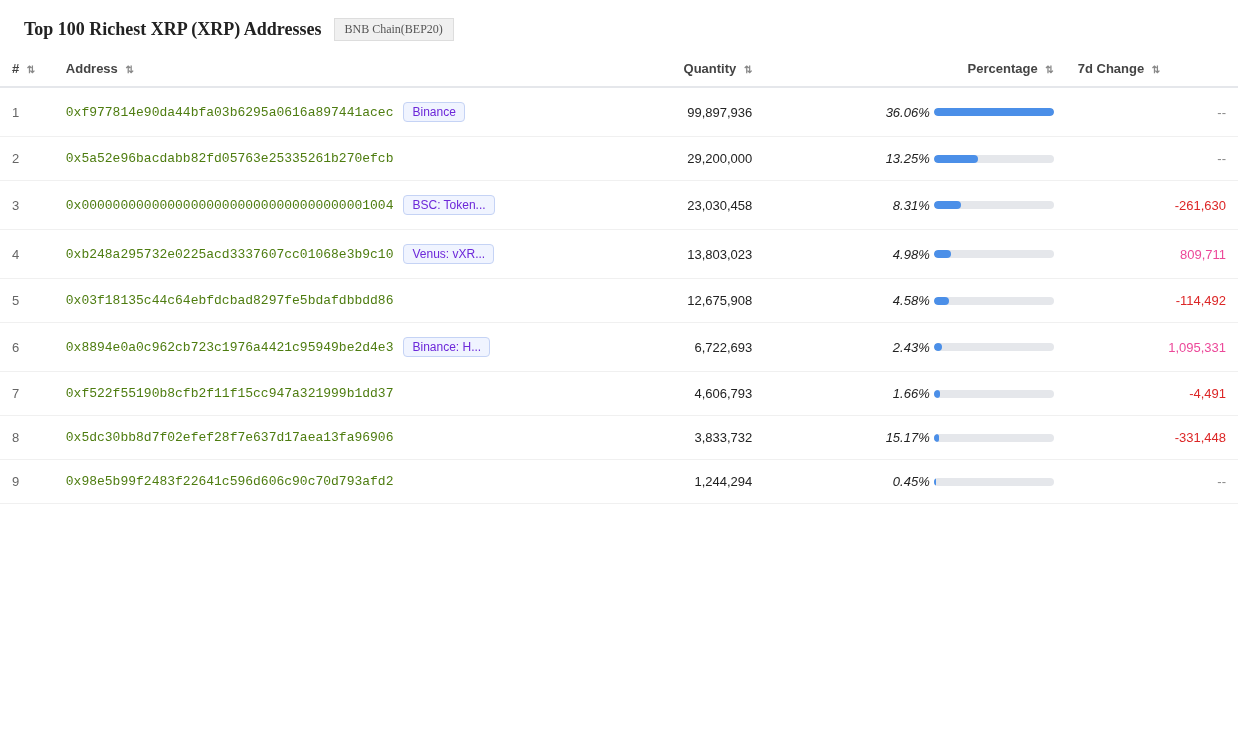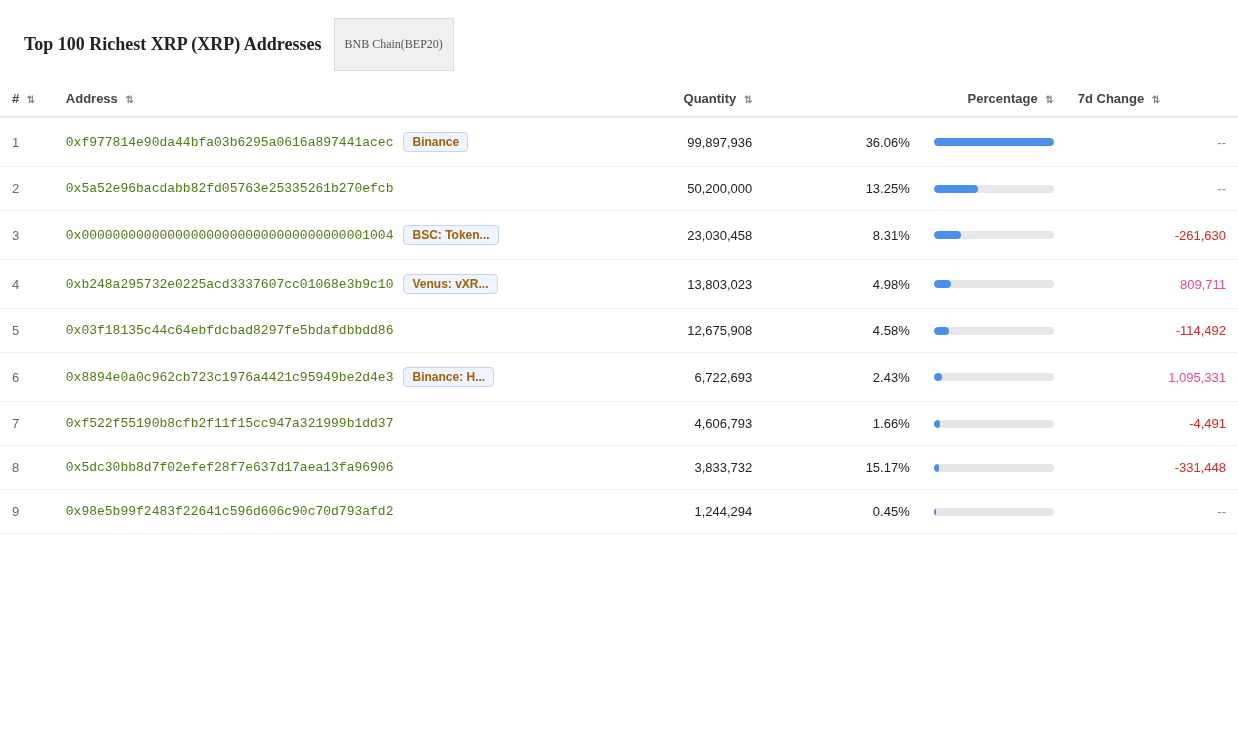--- a/index.html
+++ b/index.html
@@ -17,21 +17,21 @@
       font-family: Liberation Serif, serif;
     }
     .page-title {
       font-size: 18px;
       font-weight: 600;
     }
     .chain-badge {
       background: #f0f0f0;
       border: 1px solid #ddd;
       border-radius: 0;
-      padding: 18px 10px;
+      padding: 3px 10px;
       font-size: 12px;
       color: #555;
     }
     table {
       width: 100%;
       border-collapse: collapse;
     }
     thead tr {
       border-bottom: 2px solid #e5e7eb;
     }
@@ -89,34 +89,34 @@
       font-family: 'Courier New', monospace;
       font-size: 13px;
       color: #4d7c0f;
     }
     .label-badge {
       background: #f0f4ff;
       border: 1px solid #c5d3f5;
       border-radius: 4px;
       padding: 2px 8px;
       font-size: 12px;
-      color: #a16207;
+      color: #6d28d9;
       white-space: nowrap;
-      font-weight: bold;
     }
     .qty-cell {
       text-align: right;
       font-size: 13px;
       color: #222;
     }
     .pct-container {
       display: flex;
       align-items: center;
-      gap: 24px;
+      gap: 4px;
       justify-content: flex-end;
+      font-style: italic;
     }
     .pct-text {
       text-align: right;
       font-size: 13px;
       min-width: 50px;
     }
     .bar-wrapper {
       width: 120px;
       height: 8px;
       background: #e5e7eb;
@@ -189,21 +189,21 @@
         </td>
         <td class="change-cell change-neutral">--</td>
       </tr>
       <tr>
         <td class="row-num">2</td>
         <td>
           <div class="address-cell">
             <span class="address-text">0x5a52e96bacdabb82fd05763e25335261b270efcb</span>
           </div>
         </td>
-        <td class="qty-cell">50,200,000</td>
+        <td class="qty-cell">29,200,000</td>
         <td>
           <div class="pct-container">
             <span class="pct-text">13.25%</span>
             <div class="bar-wrapper">
               <div class="bar-fill" style="width: 37%;"></div>
             </div>
           </div>
         </td>
         <td class="change-cell change-neutral">--</td>
       </tr>

